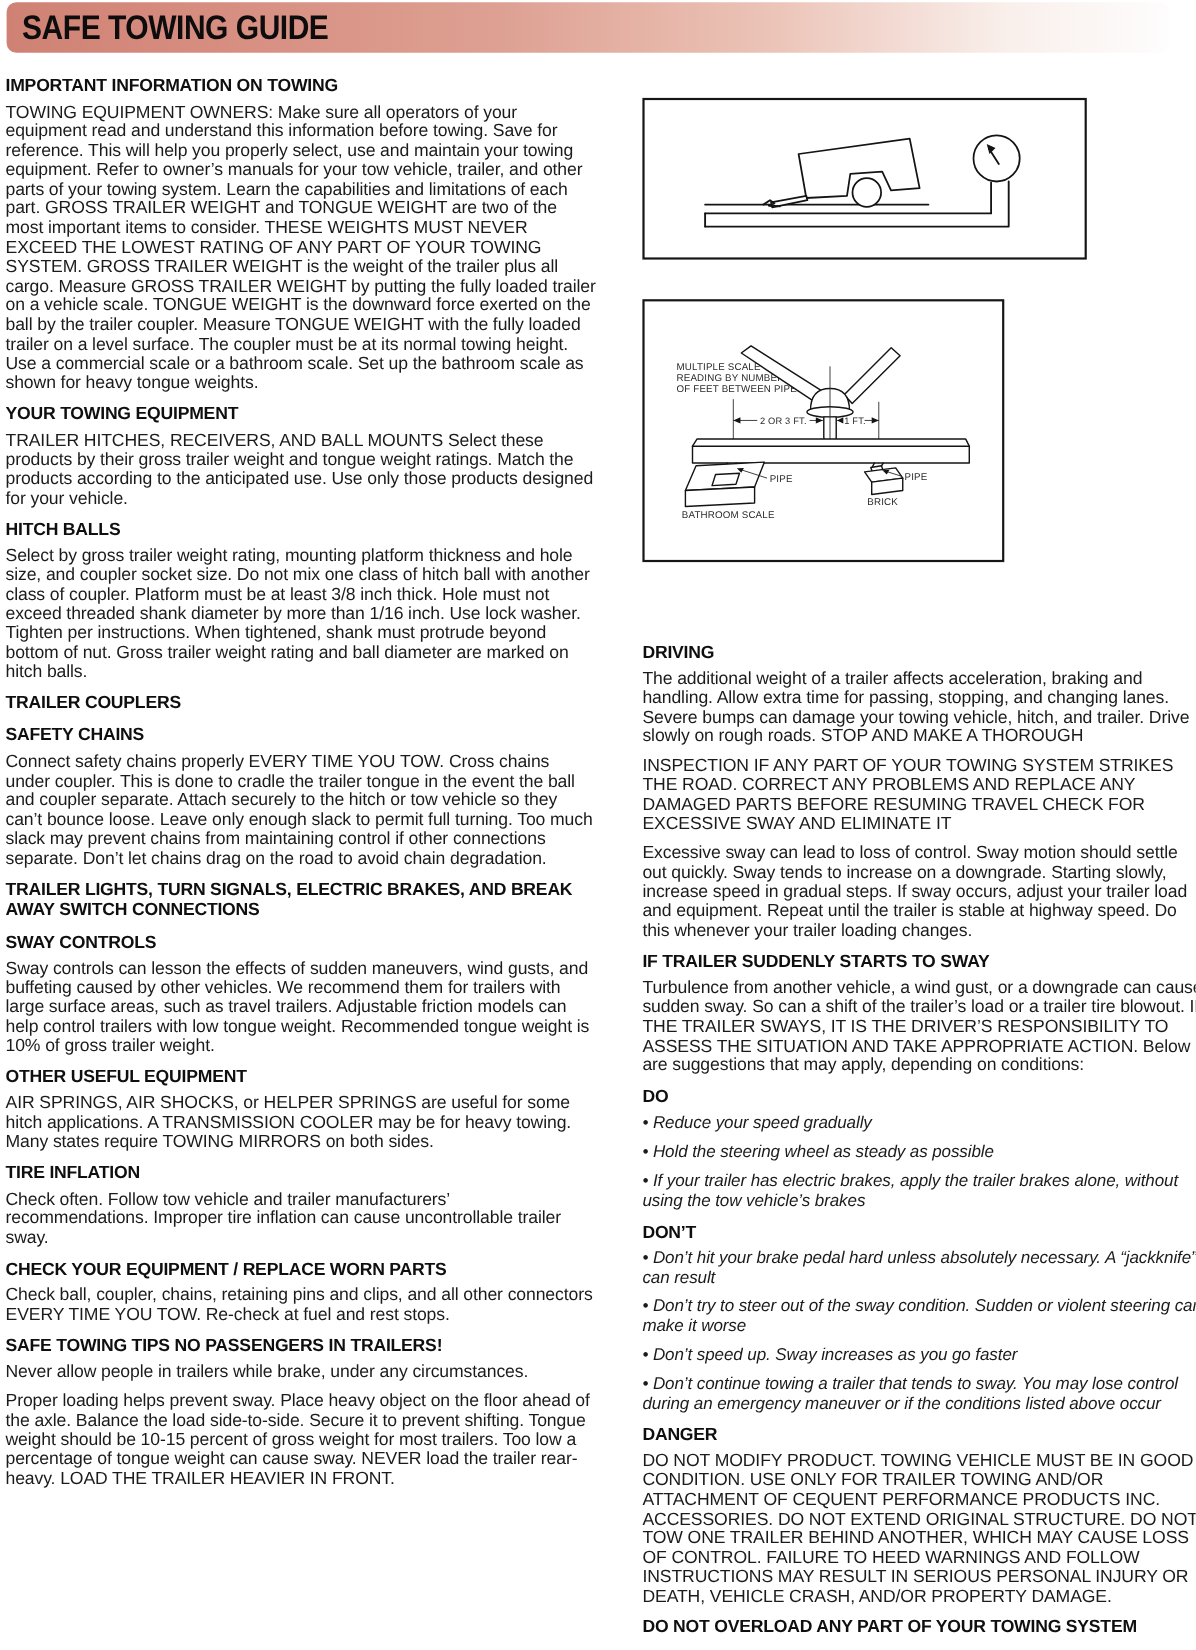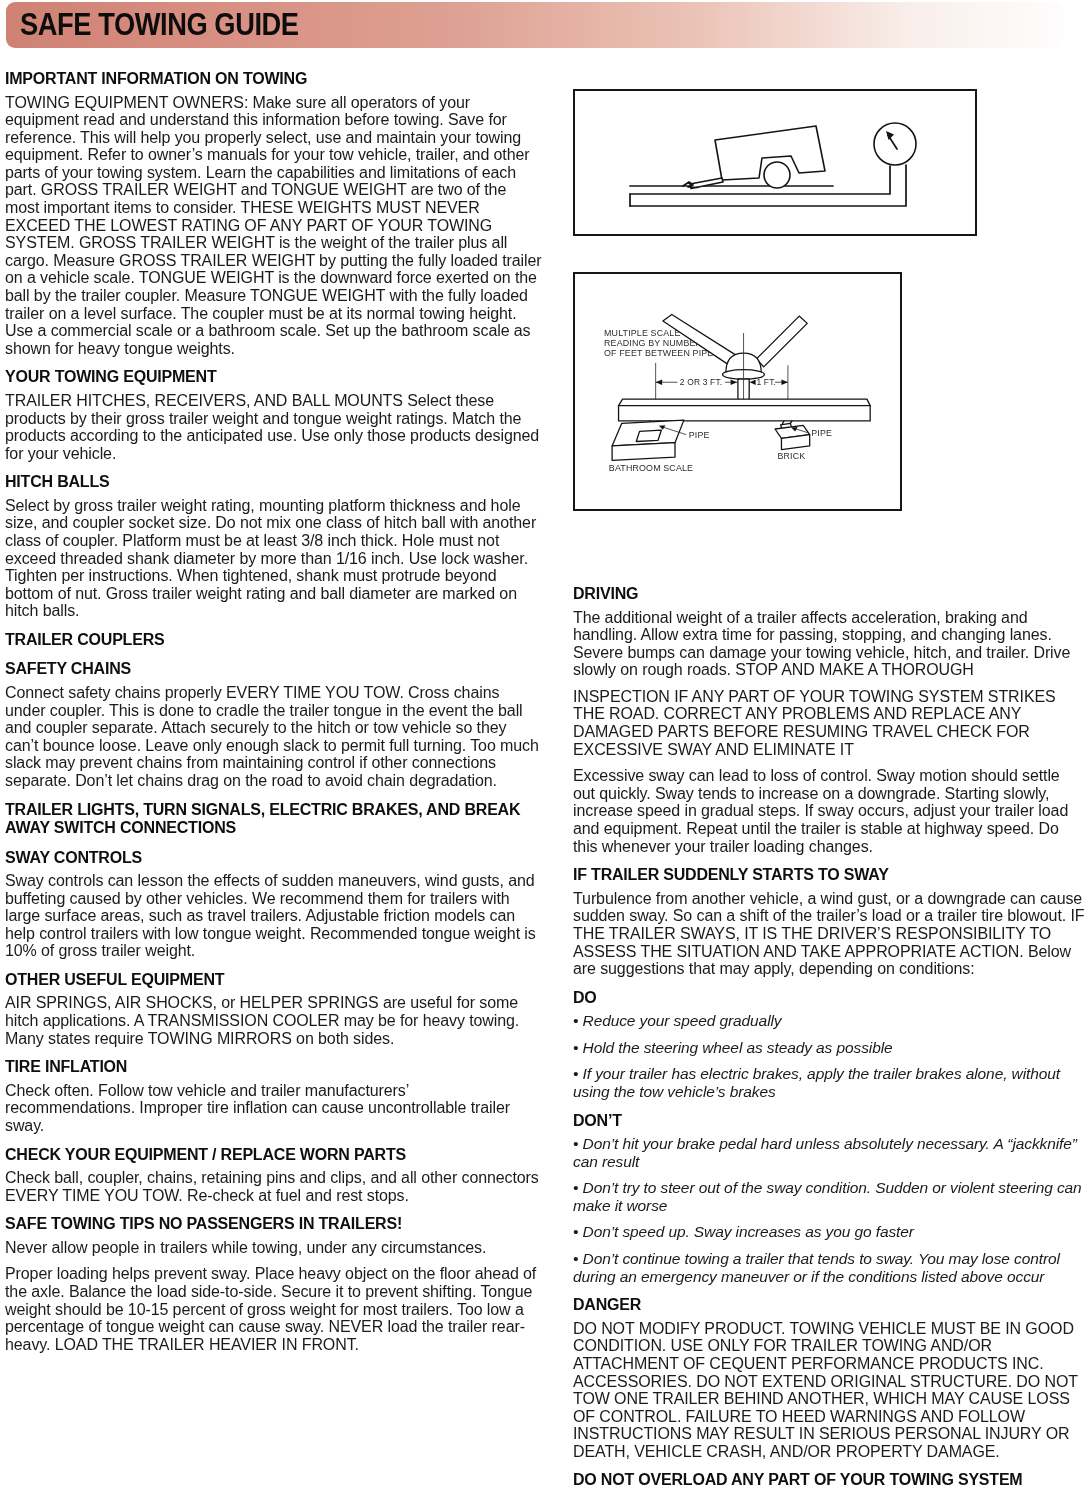--- a/index.html
+++ b/index.html
@@ -16,21 +16,21 @@
     background:linear-gradient(90deg,#cf8274 0%,#d68c7f 16%,#dda092 42%,#ecc4b8 66%,#f9efeb 86%,#fefdfd 100%);
     display:flex; align-items:center;
   }
   .header-title {
     font-size:31px; font-weight:bold; color:#0d0d0d; padding-left:16px;
     letter-spacing:-0.5px; white-space:nowrap;
     transform:scaleX(0.88); transform-origin:left center;
   }
 
   
-  .columns { display:flex; gap:31px; padding:22px 2px 0 5px; }
+  .columns { display:flex; gap:42px; padding:22px 2px 0 5px; }
   .col-left  { width:537px; flex:none; }
   .col-right { width:512px; flex:none; }
 
   h2.sec {
     font-size:16px; line-height:18.5px; font-weight:bold; color:#0f0f0f;
     letter-spacing:-0.2px; margin:11px 0 5px 0;
   }
   h2.sec.first { margin-top:0; }
   p.body {
     font-size:16px; line-height:17.6px; letter-spacing:-0.1px;
@@ -100,21 +100,21 @@
       <section>
         <h2 class="sec">TIRE INFLATION</h2>
         <p class="body">Check often. Follow tow vehicle and trailer manufacturers’ recommendations. Improper tire inflation can cause uncontrollable trailer sway.</p>
       </section>
       <section>
         <h2 class="sec">CHECK YOUR EQUIPMENT / REPLACE WORN PARTS</h2>
         <p class="body">Check ball, coupler, chains, retaining pins and clips, and all other connectors EVERY TIME YOU TOW. Re-check at fuel and rest stops.</p>
       </section>
       <section>
         <h2 class="sec">SAFE TOWING TIPS NO PASSENGERS IN TRAILERS!</h2>
-        <p class="body">Never allow people in trailers while towing, under any circumstances.</p>
+        <p class="body">Never allow people in trailers while brake, under any circumstances.</p>
       </section>
       <section>
         <p class="body">Proper loading helps prevent sway. Place heavy object on the floor ahead of the axle. Balance the load side-to-side. Secure it to prevent shifting. Tongue weight should be 10-15 percent of gross weight for most trailers. Too low a percentage of tongue weight can cause sway. NEVER load the trailer rear-heavy. LOAD THE TRAILER HEAVIER IN FRONT.</p>
       </section>
     </div>
 
     <div class="col-right">
 
       <div class="figure figure-1">
         <svg viewBox="0 0 400 143">

